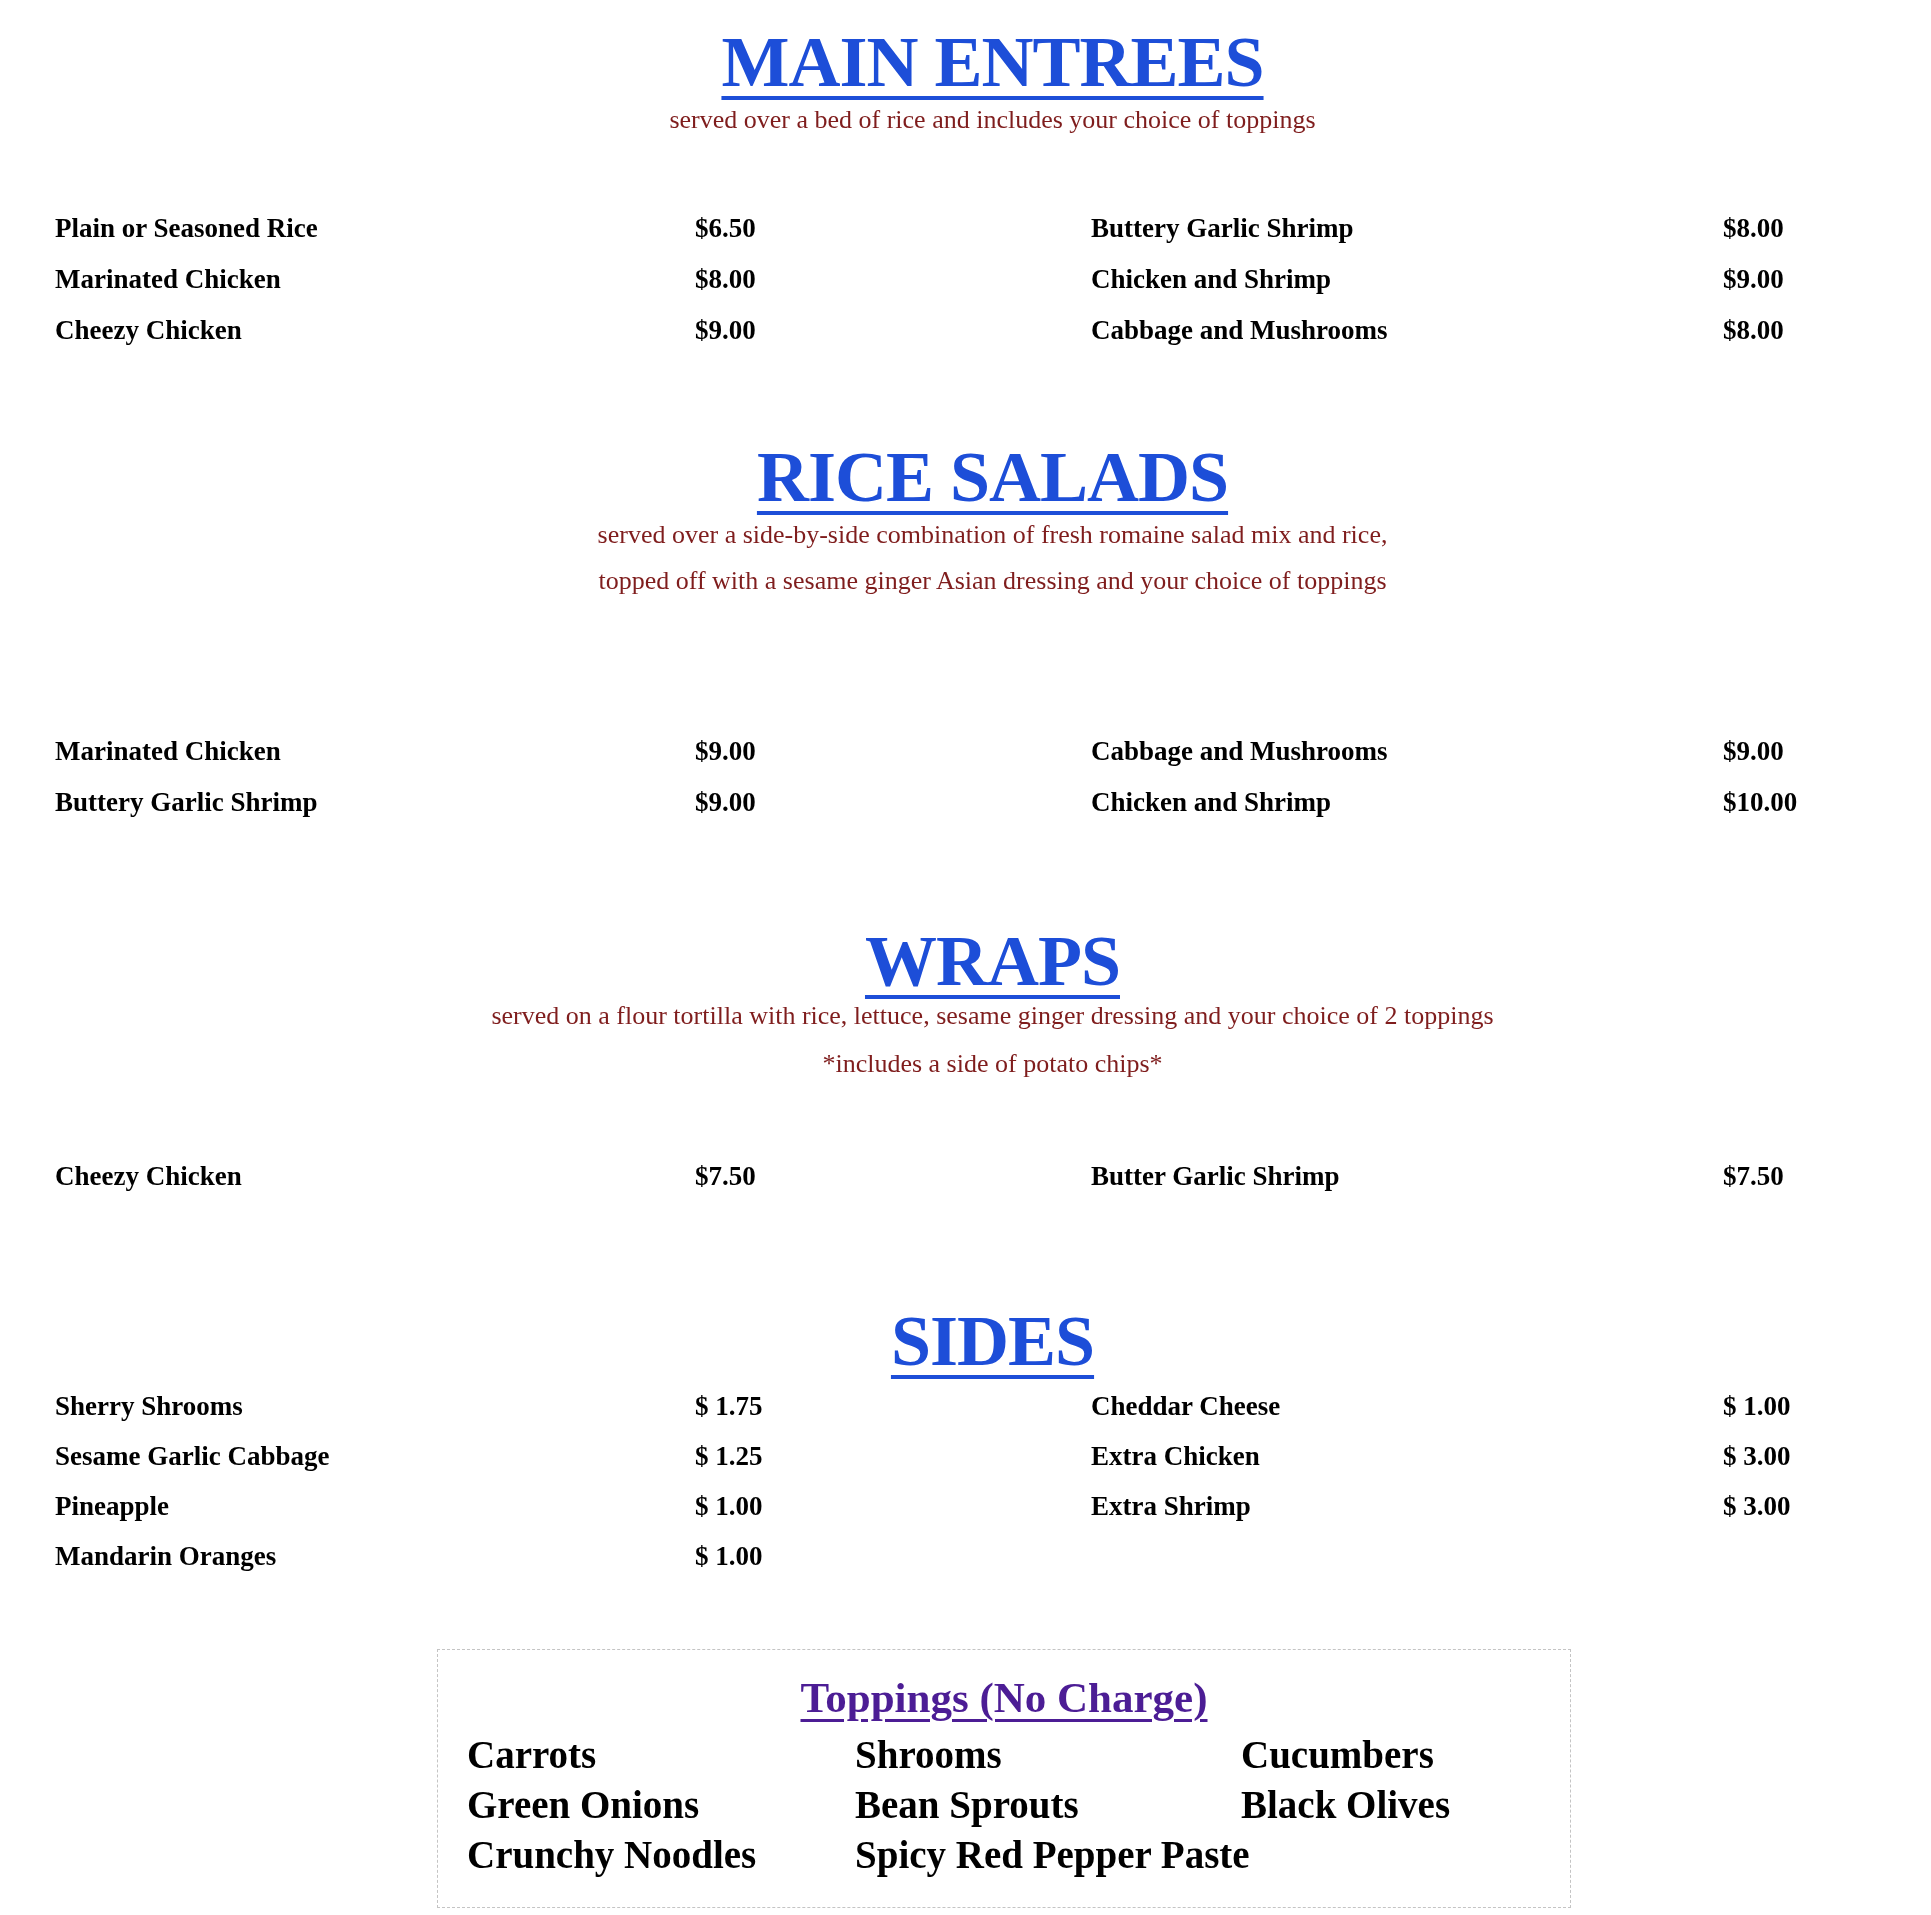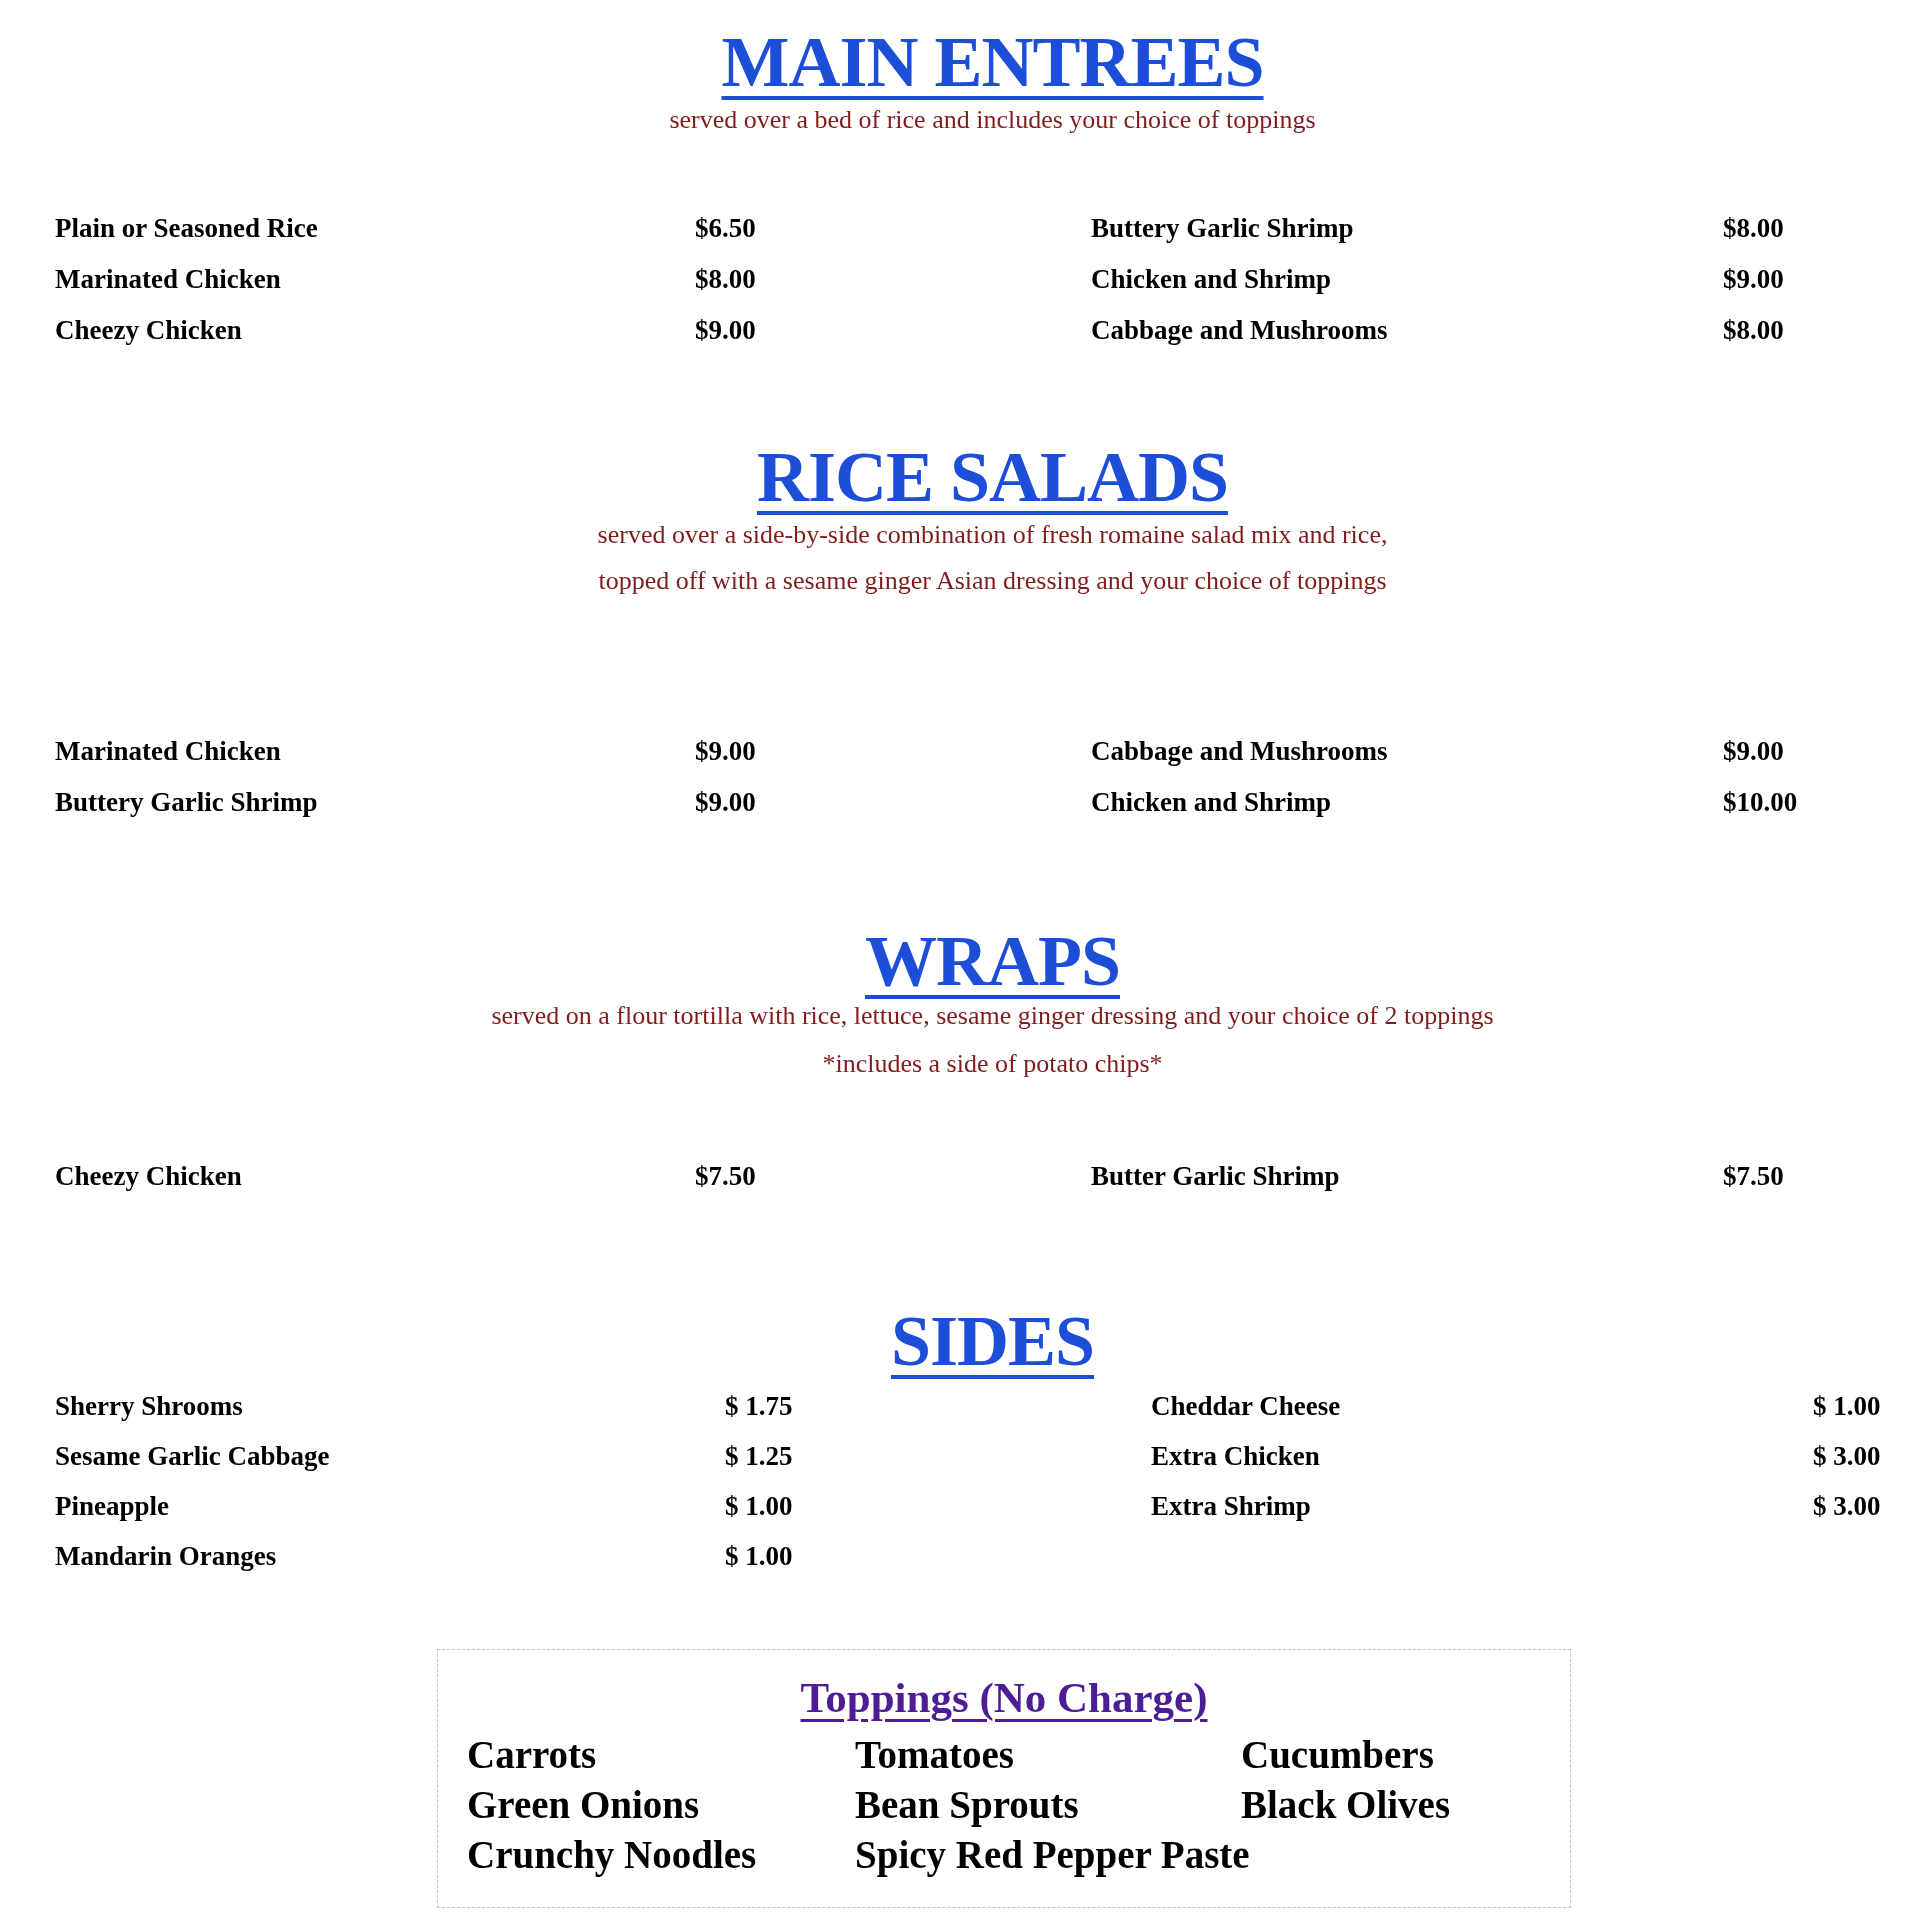--- a/index.html
+++ b/index.html
@@ -42,21 +42,21 @@
   
   .rows { left: 0; right: 0; }
   .menu-row {
     display: grid;
     grid-template-columns: 640px 396px 632px 1fr;
     padding-left: 55px;
     font-size: 27px;
     font-weight: bold;
     line-height: 51px;
   }
-  .rows.tight .menu-row { line-height: 50px; gap: 30px; }
+  .rows.tight .menu-row { line-height: 50px; }
   .cell { white-space: nowrap; }
 
   
   .toppings-box {
     position: absolute;
     left: 437px;
     top: 1649px;
     width: 1134px;
     height: 259px;
     border: 1.9px dashed #c4c4c4;
@@ -190,21 +190,21 @@
     </div>
   </div>
 
   <div class="toppings-box">
     <div class="top-title">
       <span>Toppings (No Charge)</span>
     </div>
     <div class="top-grid">
       <div class="top-row">
         <span class="cell">Carrots</span>
-        <span class="cell">Tomatoes</span>
+        <span class="cell">Shrooms</span>
         <span class="cell">Cucumbers</span>
       </div>
       <div class="top-row">
         <span class="cell">Green Onions</span>
         <span class="cell">Bean Sprouts</span>
         <span class="cell">Black Olives</span>
       </div>
       <div class="top-row">
         <span class="cell">Crunchy Noodles</span>
         <span class="cell">Spicy Red Pepper Paste</span>

